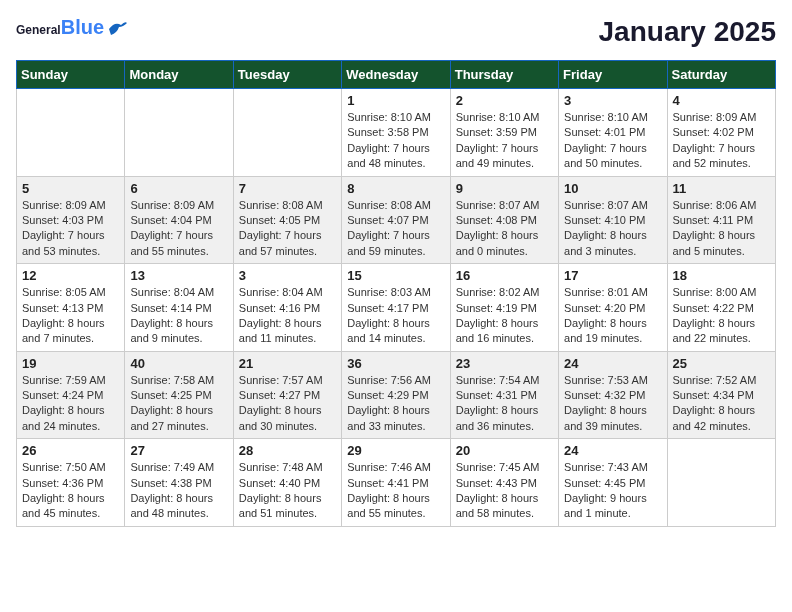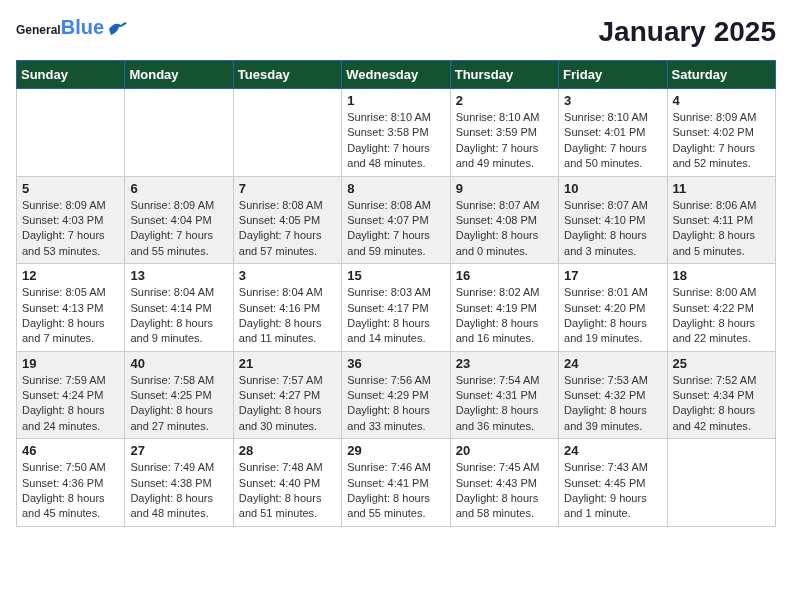--- a/index.html
+++ b/index.html
@@ -221,21 +221,21 @@
           <div class="day-number">24</div>
           <div class="cell-data">Sunrise: 7:53 AM<br>Sunset: 4:32 PM<br>Daylight: 8 hours<br>and 39 minutes.</div>
         </td>
         <td>
           <div class="day-number">25</div>
           <div class="cell-data">Sunrise: 7:52 AM<br>Sunset: 4:34 PM<br>Daylight: 8 hours<br>and 42 minutes.</div>
         </td>
       </tr>
       <tr class="row-white">
         <td>
-          <div class="day-number">46</div>
+          <div class="day-number">26</div>
           <div class="cell-data">Sunrise: 7:50 AM<br>Sunset: 4:36 PM<br>Daylight: 8 hours<br>and 45 minutes.</div>
         </td>
         <td>
           <div class="day-number">27</div>
           <div class="cell-data">Sunrise: 7:49 AM<br>Sunset: 4:38 PM<br>Daylight: 8 hours<br>and 48 minutes.</div>
         </td>
         <td>
           <div class="day-number">28</div>
           <div class="cell-data">Sunrise: 7:48 AM<br>Sunset: 4:40 PM<br>Daylight: 8 hours<br>and 51 minutes.</div>
         </td>

